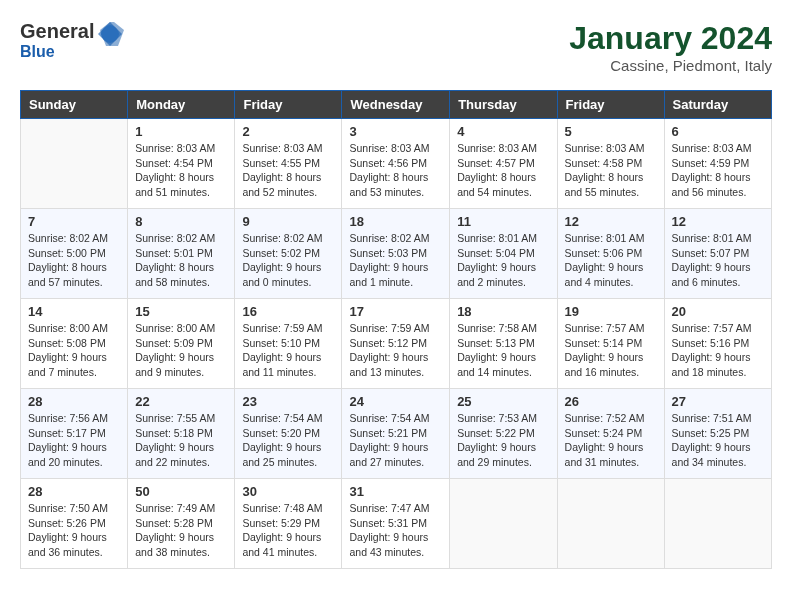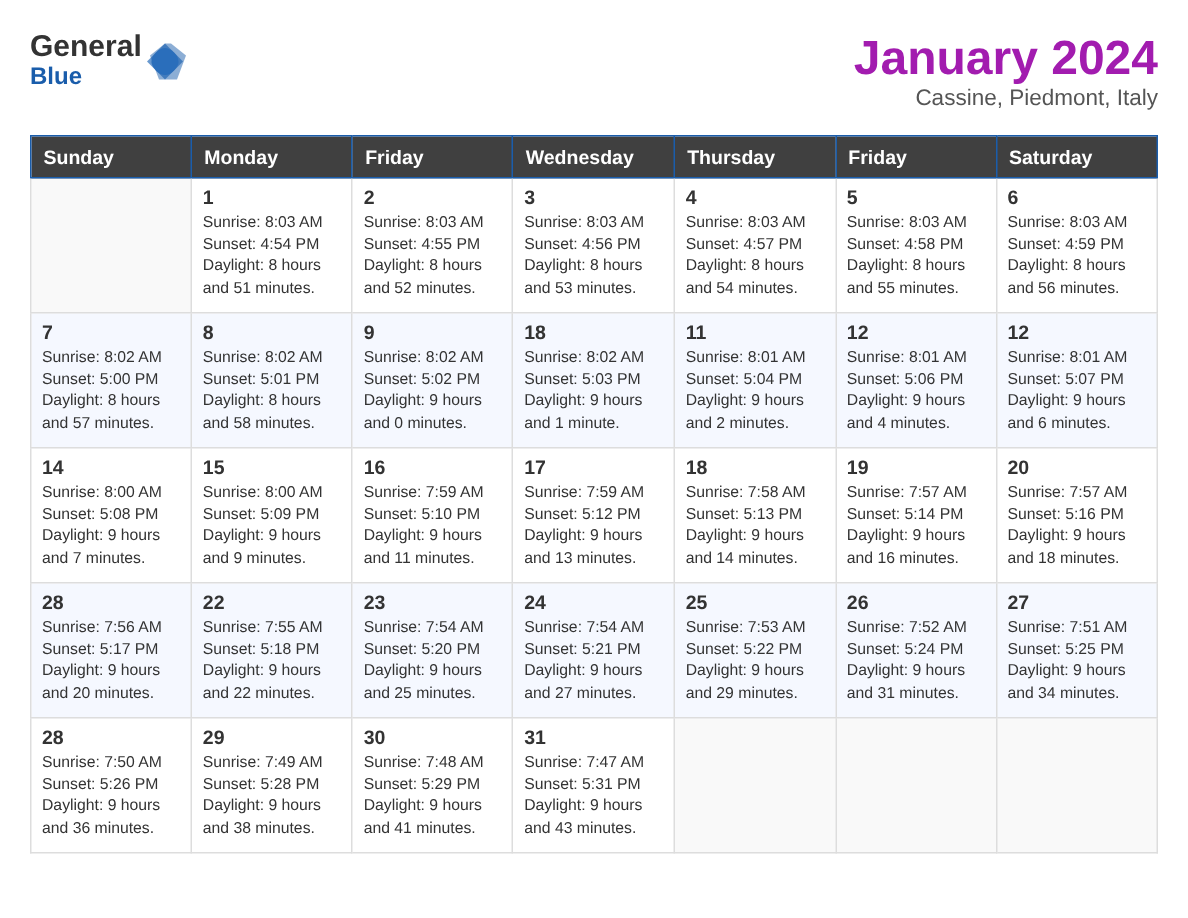--- a/index.html
+++ b/index.html
@@ -11,34 +11,34 @@
       padding: 20px;
     }
     .header {
       display: flex;
       justify-content: space-between;
       align-items: flex-start;
       margin-bottom: 16px;
     }
     .logo {
       display: flex;
-      align-items: center;
+      align-items: flex-start;
     }
     .logo-icon {
       width: 28px;
       height: 28px;
       margin-left: 2px;
     }
     .title-area {
       text-align: right;
     }
     .month-year {
       font-size: 32px;
       font-weight: bold;
-      color: #a21caf;
+      color: #14532d;
     }
     .location {
       font-size: 15px;
       color: #555;
     }
     .calendar {
       width: 100%;
       border-collapse: collapse;
       border: 1px solid #ccc;
     }
@@ -227,21 +227,21 @@
           <span class="day-number">27</span>
           <div class="day-info">Sunrise: 7:51 AM<br>Sunset: 5:25 PM<br>Daylight: 9 hours<br>and 34 minutes.</div>
         </td>
       </tr>
       <tr>
         <td>
           <span class="day-number">28</span>
           <div class="day-info">Sunrise: 7:50 AM<br>Sunset: 5:26 PM<br>Daylight: 9 hours<br>and 36 minutes.</div>
         </td>
         <td>
-          <span class="day-number">29</span>
+          <span class="day-number">50</span>
           <div class="day-info">Sunrise: 7:49 AM<br>Sunset: 5:28 PM<br>Daylight: 9 hours<br>and 38 minutes.</div>
         </td>
         <td>
           <span class="day-number">30</span>
           <div class="day-info">Sunrise: 7:48 AM<br>Sunset: 5:29 PM<br>Daylight: 9 hours<br>and 41 minutes.</div>
         </td>
         <td>
           <span class="day-number">31</span>
           <div class="day-info">Sunrise: 7:47 AM<br>Sunset: 5:31 PM<br>Daylight: 9 hours<br>and 43 minutes.</div>
         </td>

